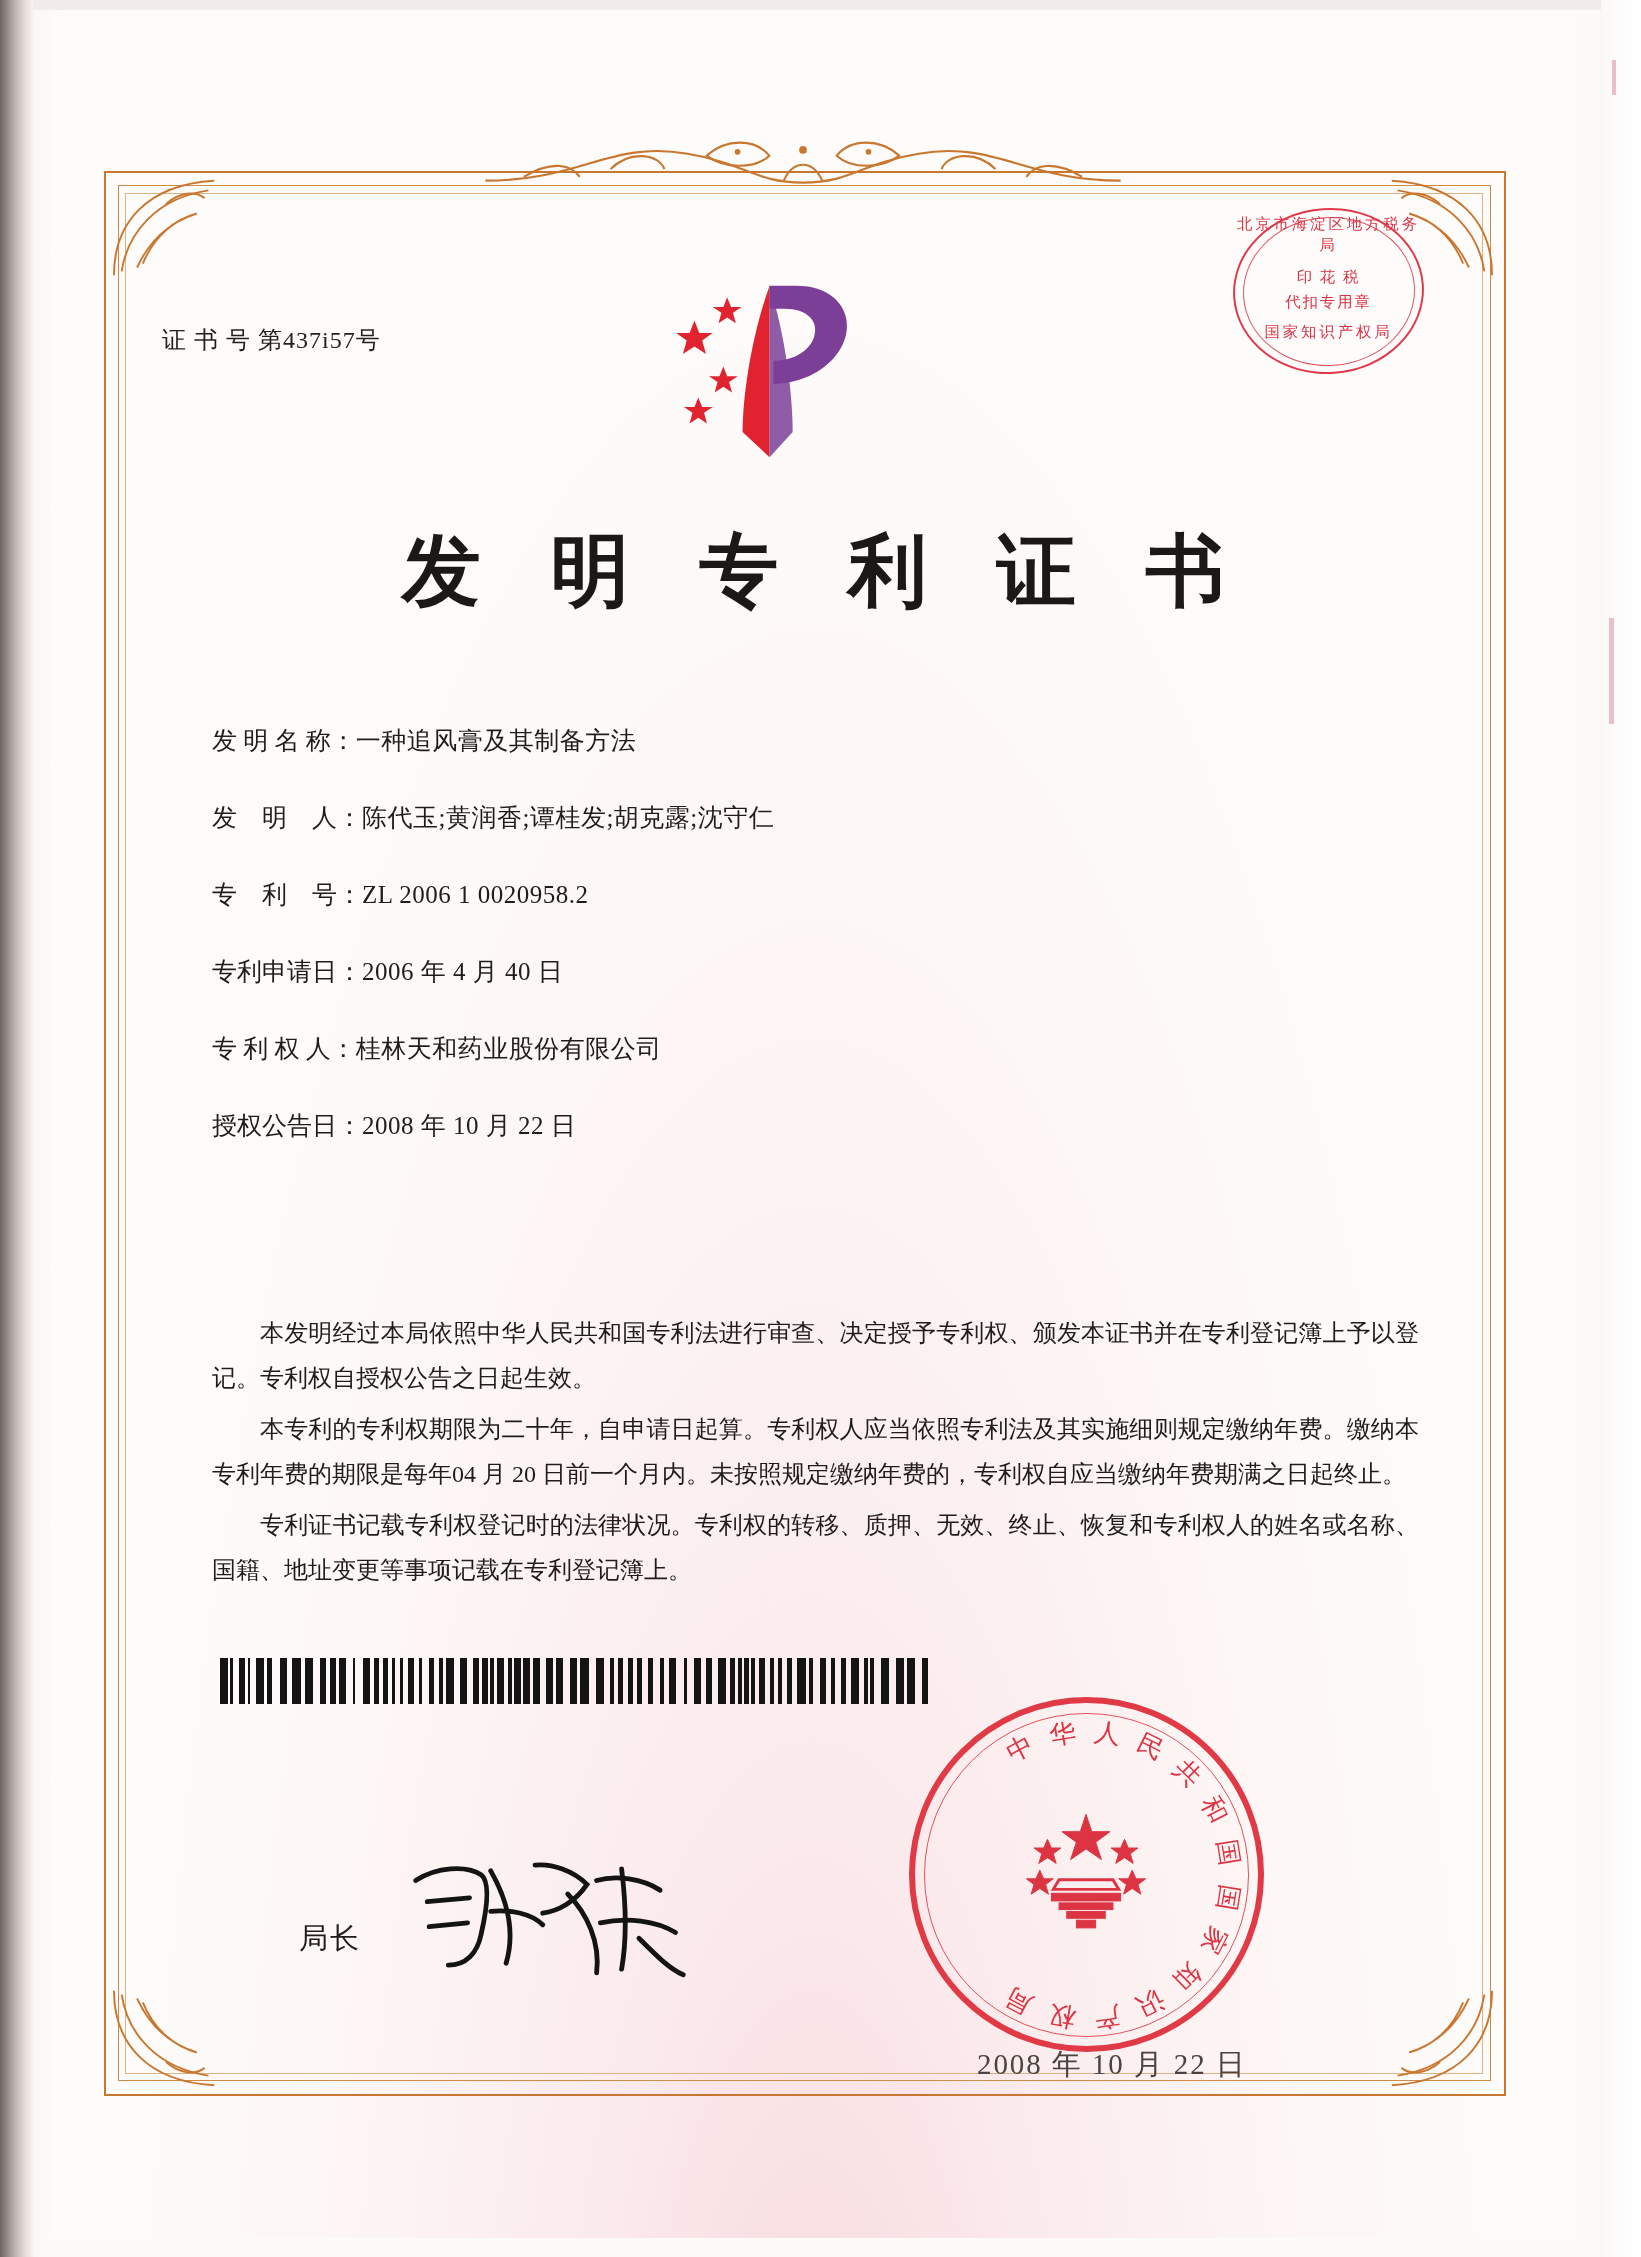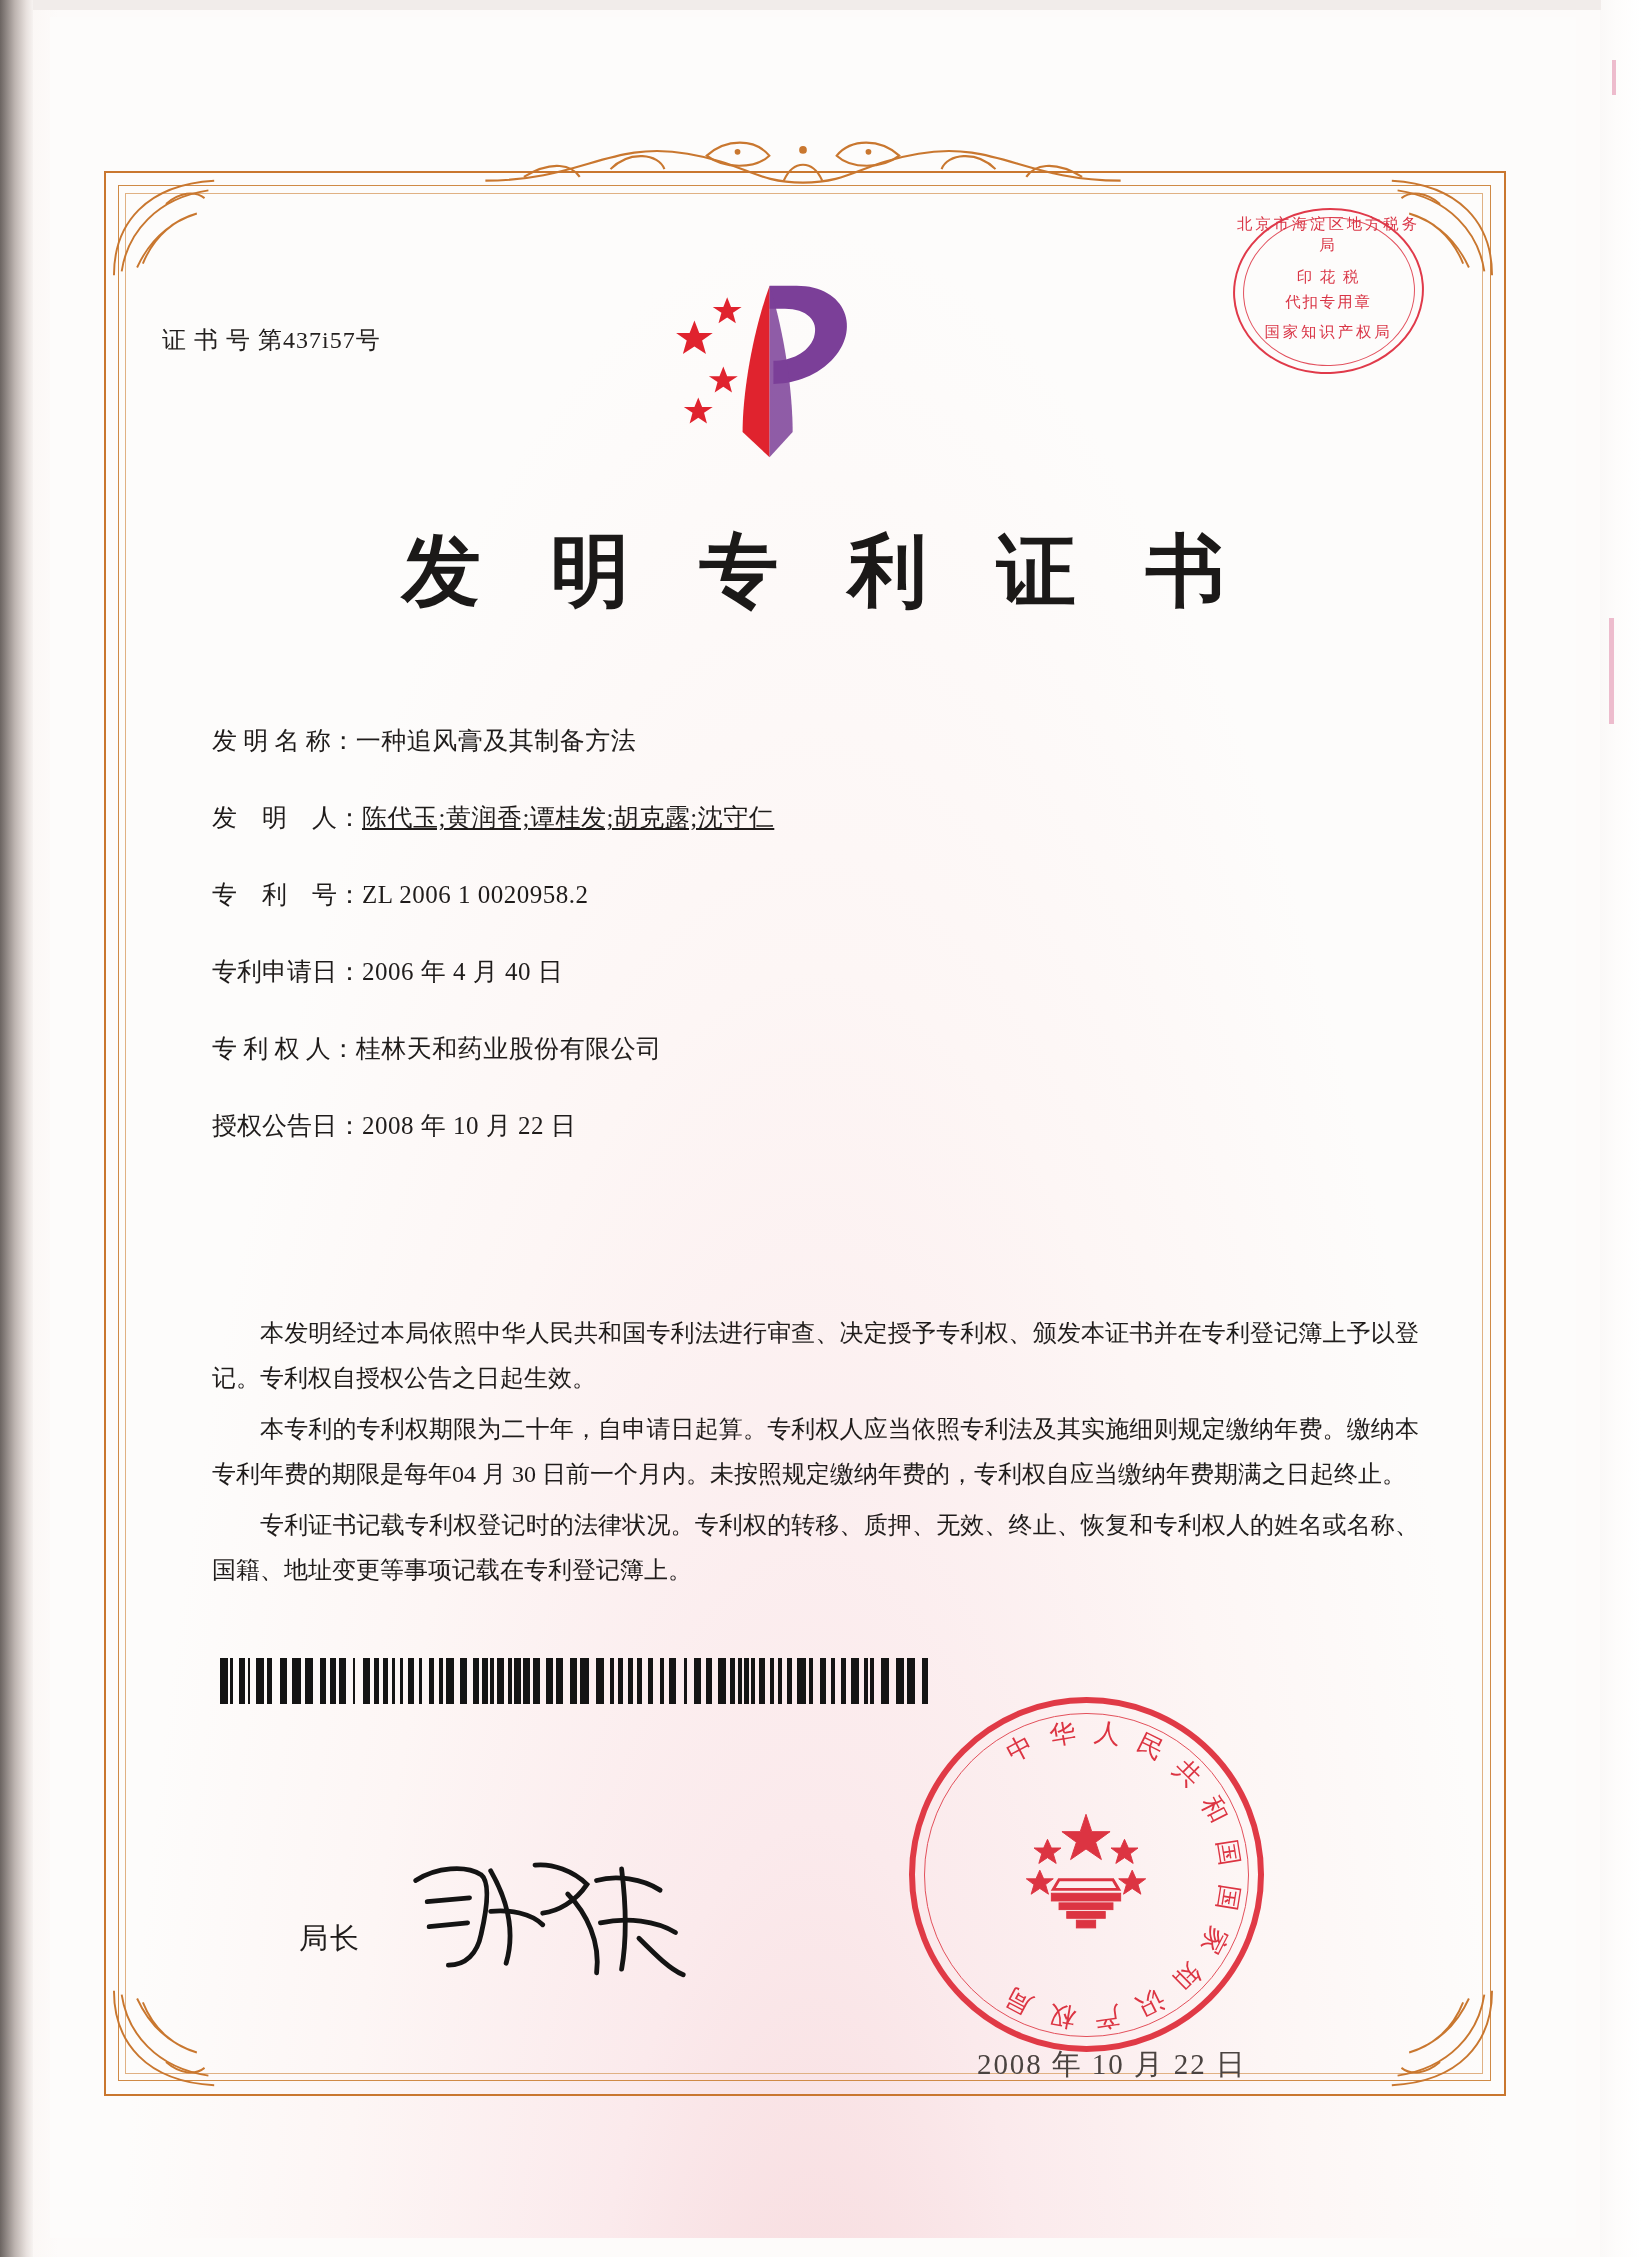--- a/index.html
+++ b/index.html
@@ -180,21 +180,21 @@
   }
   .field-label {
     white-space: pre;
     font-size: 25px;
     letter-spacing: 0px;
   }
   .field-value {
     font-size: 25px;
     letter-spacing: 0.5px;
   }
-  .field-value-wrap { display: flex; flex-direction: row; text-decoration: underline; }
+  .field-value-wrap { display: flex; flex-direction: row; }
   .field-value-line2 { margin-top: 7.7px; }
 
   
   .body-text {
     position: absolute;
     left: 162px; top: 1294px;
     width: 1207px;
     font-size: 24px;
     line-height: 45px;
     color: #1f1c1b;
@@ -439,21 +439,21 @@
 
       <div class="field-row" style="margin-top:7.7px;">
         <div class="field-label">授权公告日：</div>
         <div class="field-value">2008 年 10 月 22 日</div>
       </div>
 
     </div>
 
     <div class="body-text">
       <p>本发明经过本局依照中华人民共和国专利法进行审查、决定授予专利权、颁发本证书并在专利登记簿上予以登记。专利权自授权公告之日起生效。</p>
-      <p>本专利的专利权期限为二十年，自申请日起算。专利权人应当依照专利法及其实施细则规定缴纳年费。缴纳本专利年费的期限是每年04 月 30 日前一个月内。未按照规定缴纳年费的，专利权自应当缴纳年费期满之日起终止。</p>
+      <p>本专利的专利权期限为二十年，自申请日起算。专利权人应当依照专利法及其实施细则规定缴纳年费。缴纳本专利年费的期限是每年04 月 20 日前一个月内。未按照规定缴纳年费的，专利权自应当缴纳年费期满之日起终止。</p>
       <p>专利证书记载专利权登记时的法律状况。专利权的转移、质押、无效、终止、恢复和专利权人的姓名或名称、国籍、地址变更等事项记载在专利登记簿上。</p>
     </div>
 
     <div class="barcode" id="barcode">
         <i style="width: 7.7px;"></i>
         <i style="width: 2.9px; background: transparent;"></i>
         <i style="width: 2.9px;"></i>
         <i style="width: 5.8px; background: transparent;"></i>
         <i style="width: 5.8px;"></i>
         <i style="width: 2.9px; background: transparent;"></i>

